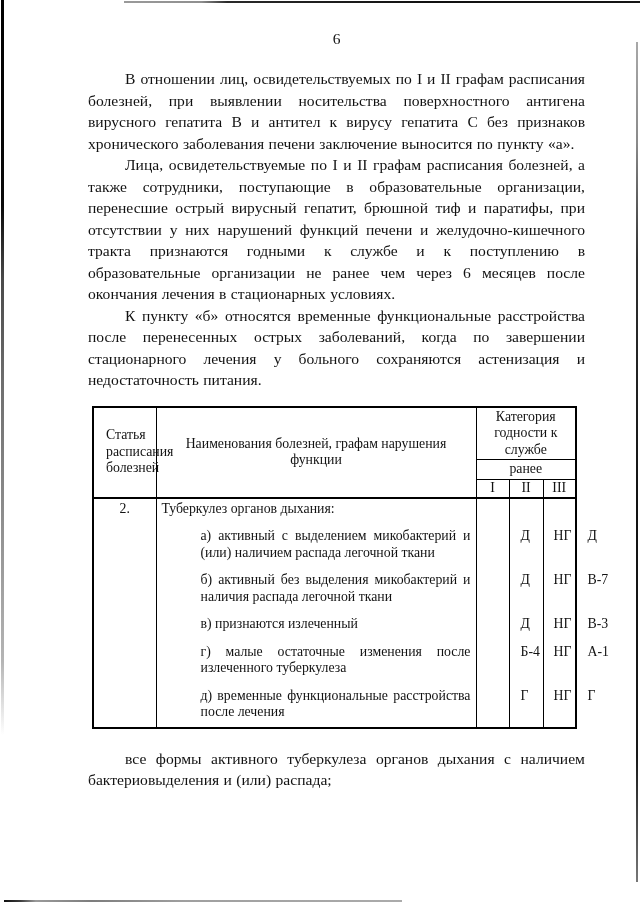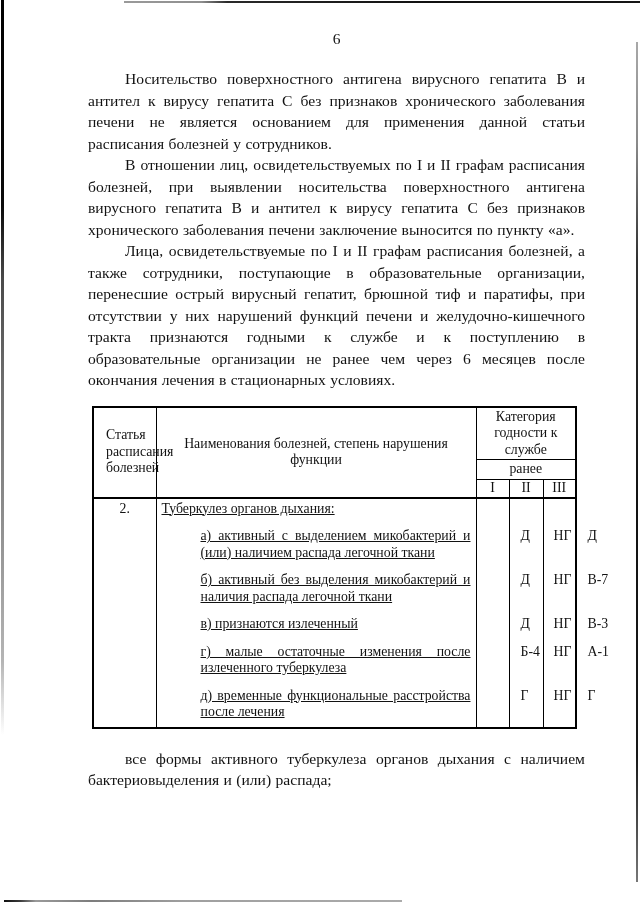--- a/index.html
+++ b/index.html
@@ -67,55 +67,55 @@
     border-left:1px solid #000;
     border-right:1px solid #000;
     border-top:none; border-bottom:none;
     vertical-align:top;
     padding:2px 5px 0 5px;
   }
   .disease-table tbody td.article-cell { text-align:center; }
   .disease-table tbody td.val-cell { text-align:center; padding-left:1px; padding-right:1px; }
   .disease-table tbody tr.gap td { padding-top:11px;padding-left:44px; }
   .disease-table tbody tr.last td { padding-bottom:6px;margin-left:8px; }
-  .disease-table tbody td.name-cell { text-align:justify;text-decoration:underline; }
+  .disease-table tbody td.name-cell { text-align:justify; }
 
   .footer-block { margin-top:19px; }
 </style>
 </head>
 <body>
 
 <div class="page">
 
   <div class="scan-line-top"></div>
   <div class="scan-line-left"></div>
   <div class="scan-line-right"></div>
   <div class="scan-line-bottom"></div>
 
   <div class="content">
 
     <p class="page-number">6</p>
 
-    <p class="para">Носительство поверхностного антигена вирусного гепатита В и антител к вирусу гепатита С без признаков хронического заболевания печени не является основанием для применения данной статьи расписания болезней у сотрудников.</p>
     <p class="para">В отношении лиц, освидетельствуемых по I и II графам расписания болезней, при выявлении носительства поверхностного антигена вирусного гепатита В и антител к вирусу гепатита С без признаков хронического заболевания печени заключение выносится по пункту «а».</p>
     <p class="para">Лица, освидетельствуемые по I и II графам расписания болезней, а также сотрудники, поступающие в образовательные организации, перенесшие острый вирусный гепатит, брюшной тиф и паратифы, при отсутствии у них нарушений функций печени и желудочно-кишечного тракта признаются годными к службе и к поступлению в образовательные организации не ранее чем через 6 месяцев после окончания лечения в стационарных условиях.</p>
+    <p class="para">К пункту «б» относятся временные функциональные расстройства после перенесенных острых заболеваний, когда по завершении стационарного лечения у больного сохраняются астенизация и недостаточность питания.</p>
 
     <div class="tbl-wrap">
       <table class="disease-table">
         <colgroup>
           <col style="width:63px">
           <col style="width:320px">
           <col style="width:33px">
           <col style="width:34px">
           <col style="width:33px">
         </colgroup>
         <thead>
           <tr>
             <th rowspan="3">Статья расписания болезней</th>
-            <th rowspan="3">Наименования болезней, степень нарушения функции</th>
+            <th rowspan="3">Наименования болезней, графам нарушения функции</th>
             <th colspan="3">Категория годности к службе</th>
           </tr>
           <tr>
             <th colspan="3">ранее</th>
           </tr>
           <tr class="grafa-cols">
             <th>I</th>
             <th>II</th>
             <th>III</th>
           </tr>

